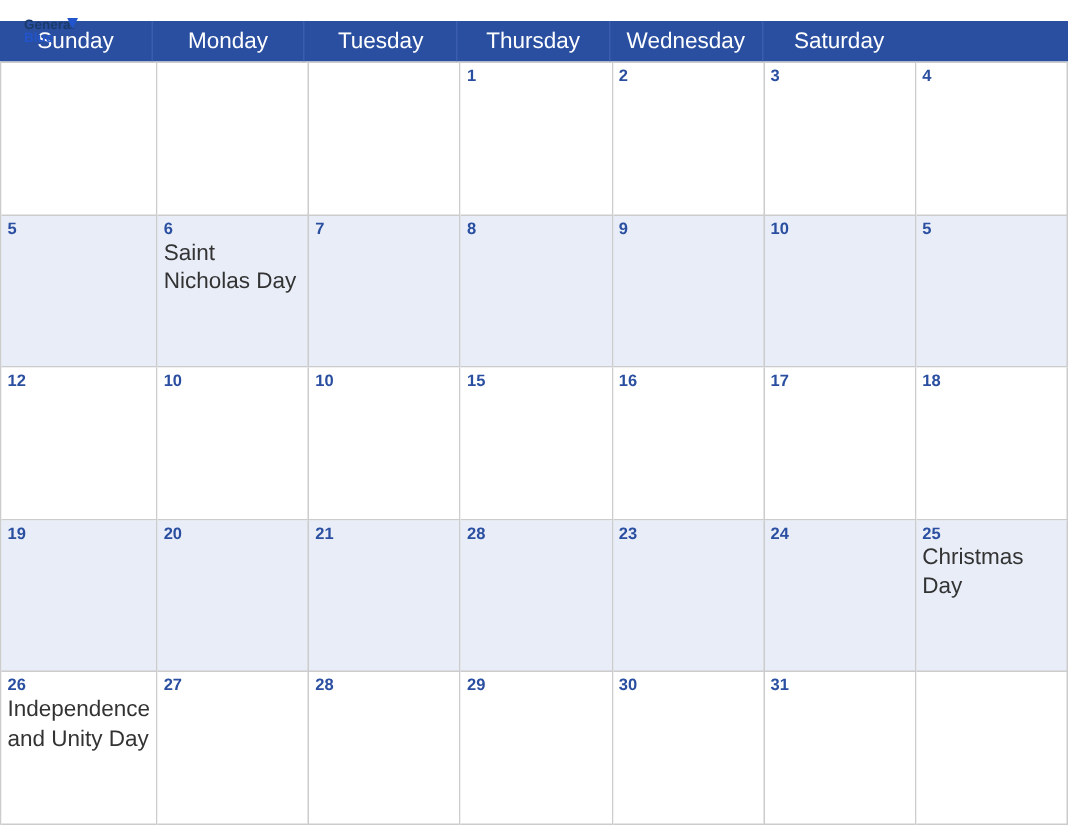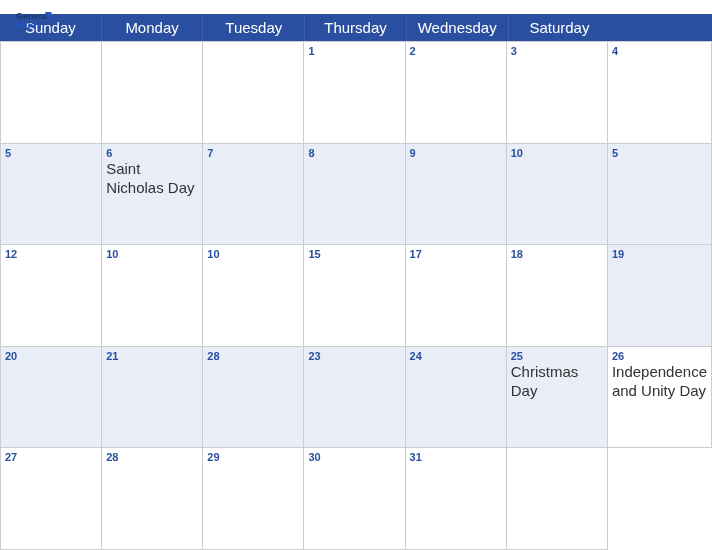--- a/index.html
+++ b/index.html
@@ -166,20 +166,23 @@
       <div class="cell">
         <span class="cell-number">10</span>
       </div>
       <div class="cell">
         <span class="cell-number">10</span>
       </div>
       <div class="cell">
         <span class="cell-number">15</span>
       </div>
       <div class="cell">
+        <span class="cell-number">16</span>
+      </div>
+      <div class="cell">
         <span class="cell-number">17</span>
       </div>
       <div class="cell">
         <span class="cell-number">18</span>
       </div>
       <div class="cell row-shade">
         <span class="cell-number">19</span>
       </div>
       <div class="cell row-shade">
         <span class="cell-number">20</span>

